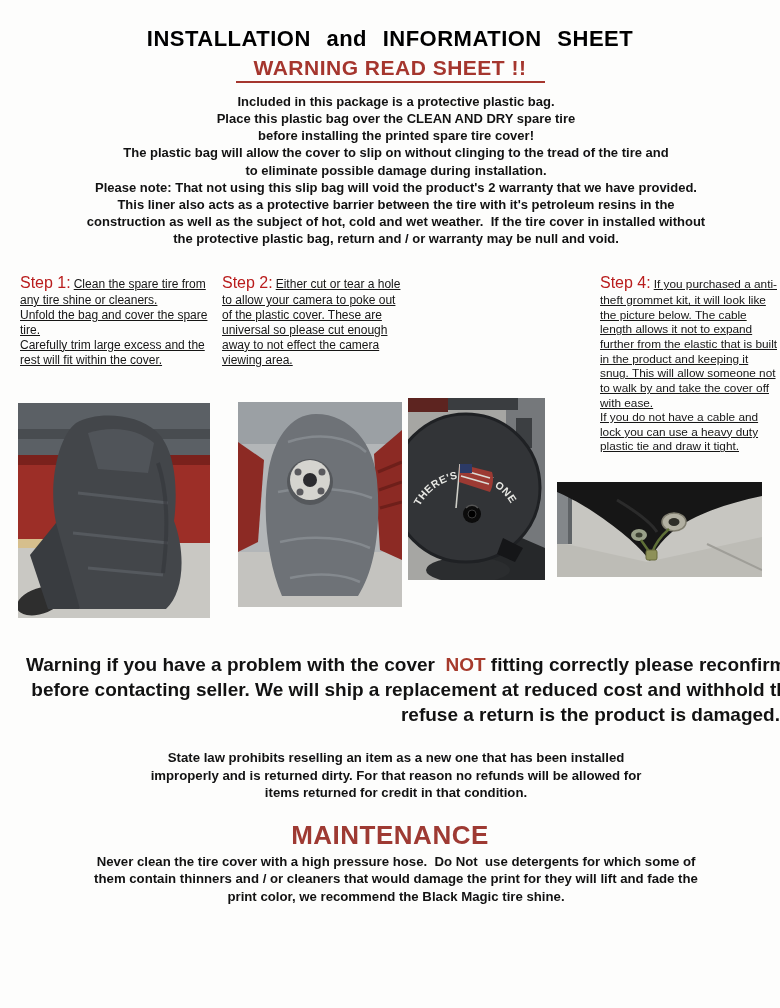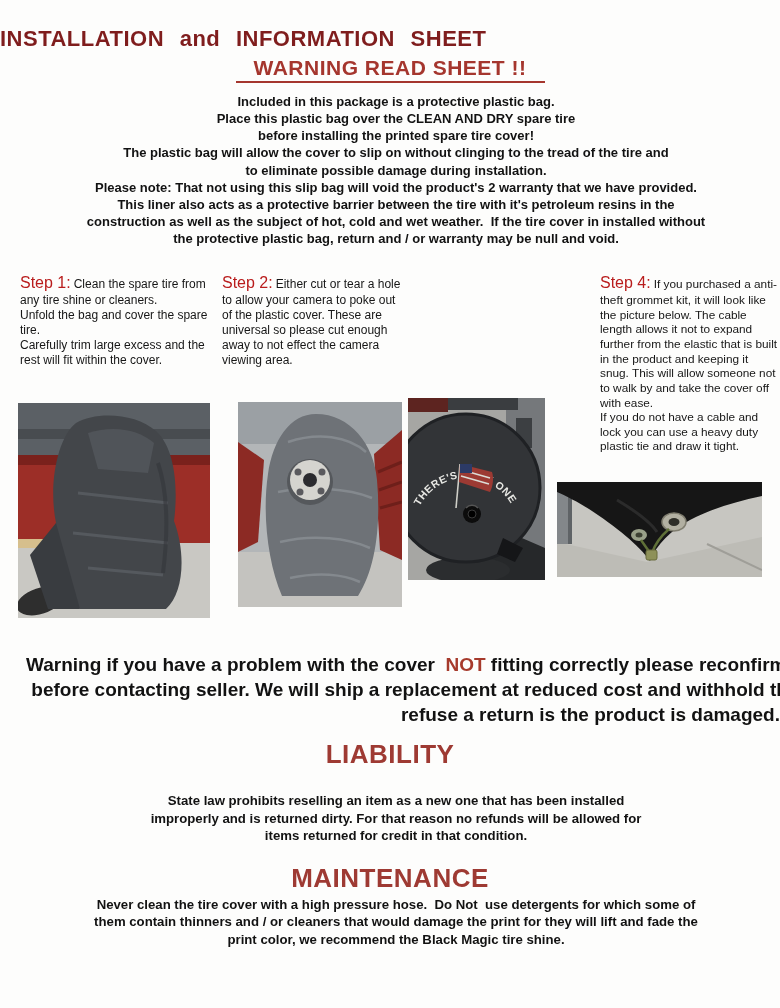--- a/index.html
+++ b/index.html
@@ -7,25 +7,26 @@
     position:relative;
     width:780px;height:1008px;
     margin:0 auto;
     background:#fdfdfc;
     font-family:"Liberation Sans",sans-serif;
     color:#121212;
     overflow:hidden;
   }
   .page-title{
     margin:26px 0 4px 0;
+    text-align:center;
     font-size:22px;
     font-weight:700;
     letter-spacing:0.5px;
     word-spacing:9px;
-    color:#7f1d1d;
+    color:#000000;
   }
   .warn-head{
     display:table;
     margin:2px auto 10px auto;
     font-size:21px;
     font-weight:700;
     color:#a5362e;
     letter-spacing:0.5px;
     border-bottom:2px solid #a5362e;
     padding:0 18px 1px 18px;
@@ -49,21 +50,21 @@
     position:absolute;
     font-size:12px;
     line-height:1.24;
     color:#161616;
   }
   .step-label{
     font-size:16px;
     color:#b91c1c;
     margin-right:3px;
   }
-  .step-text{white-space:pre-line;}
+  .step-text{white-space:pre-line;text-decoration:underline;}
   .step1{left:20px;top:18px;width:200px;}
   .step2{left:222px;top:18px;width:182px;}
   .step3{left:412px;top:18px;width:182px;}
   .step4{left:600px;top:18px;width:178px;font-size:11.8px;}
   figure.photo{position:absolute;margin:0;padding:0;}
   figure.photo svg{display:block;width:100%;height:100%;}
   .photo1{left:18px;top:148px;width:192px;height:215px;}
   .photo2{left:238px;top:147px;width:164px;height:205px;}
   .photo3{left:408px;top:143px;width:137px;height:182px;}
   .photo4{left:557px;top:227px;width:205px;height:95px;}
@@ -214,21 +215,20 @@
         </g>
       </svg>
     </figure>
 
   </section>
 
   <p class="warnnote"><span>Warning if you have a problem with the cover  </span><span class="red">NOT</span><span> fitting correctly please reconfirm your tire size
  before contacting seller. We will ship a replacement at reduced cost and withhold the right to
  refuse a return is the product is damaged.</span></p>
 
-  <h2 class="red-head">LIABILITY</h2>
 
   <p class="pre-center body-par statelaw">State law prohibits reselling an item as a new one that has been installed
 improperly and is returned dirty. For that reason no refunds will be allowed for
 items returned for credit in that condition.</p>
 
   <h2 class="red-head maint-head">MAINTENANCE</h2>
   <p class="pre-center body-par">Never clean the tire cover with a high pressure hose.  Do Not  use detergents for which some of
 them contain thinners and / or cleaners that would damage the print for they will lift and fade the
 print color, we recommend the Black Magic tire shine.</p>
 

